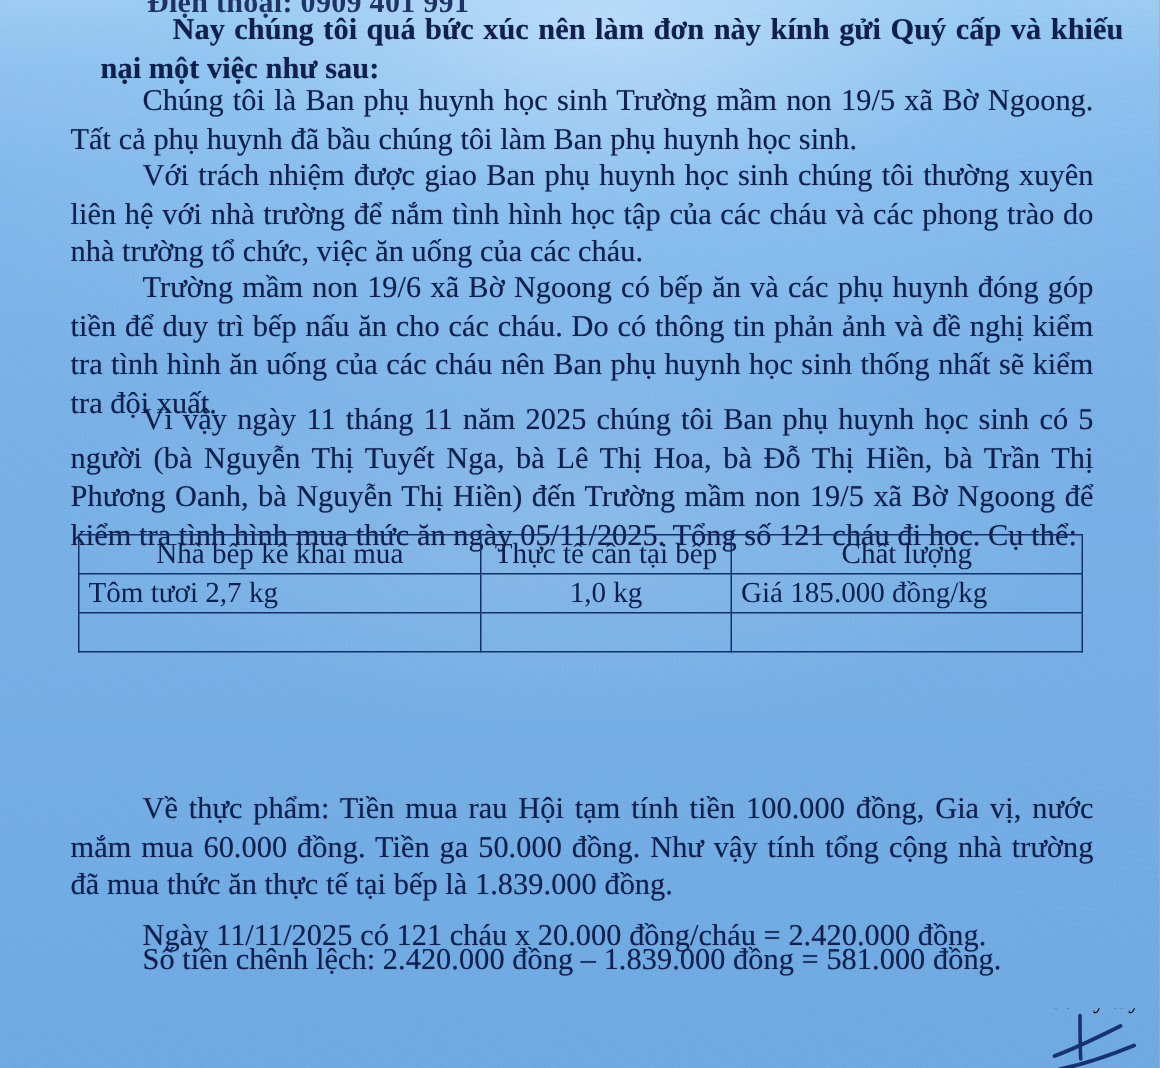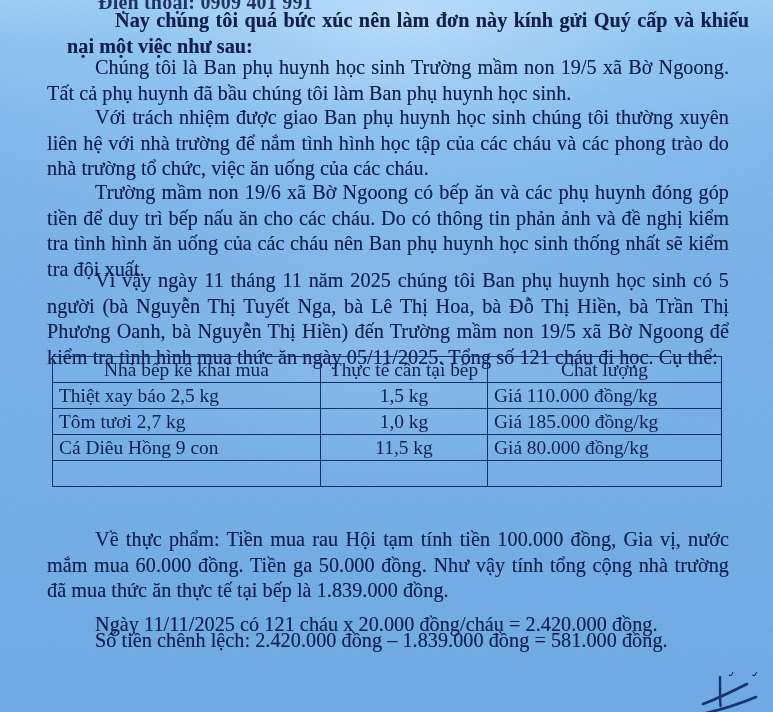--- a/index.html
+++ b/index.html
@@ -201,33 +201,23 @@
         </colgroup>
         <thead>
           <tr>
             <th>Nhà bếp kê khai mua</th>
             <th>Thực tế cân tại bếp</th>
             <th>Chất lượng</th>
           </tr>
         </thead>
         <tbody>
           <tr>
-            <td class="c-left">Thiệt xay báo 2,5 kg</td>
-            <td class="c-center">1,5 kg</td>
-            <td class="c-left">Giá 110.000 đồng/kg</td>
-          </tr>
-          <tr>
             <td class="c-left">Tôm tươi 2,7 kg</td>
             <td class="c-center">1,0 kg</td>
             <td class="c-left">Giá 185.000 đồng/kg</td>
-          </tr>
-          <tr>
-            <td class="c-left">Cá Diêu Hồng 9 con</td>
-            <td class="c-center">11,5 kg</td>
-            <td class="c-left">Giá 80.000 đồng/kg</td>
           </tr>
           <tr class="spacer-row">
             <td class="c-empty"></td>
             <td class="c-empty"></td>
             <td class="c-empty"></td>
           </tr>
         </tbody>
       </table>
     </div>
 

